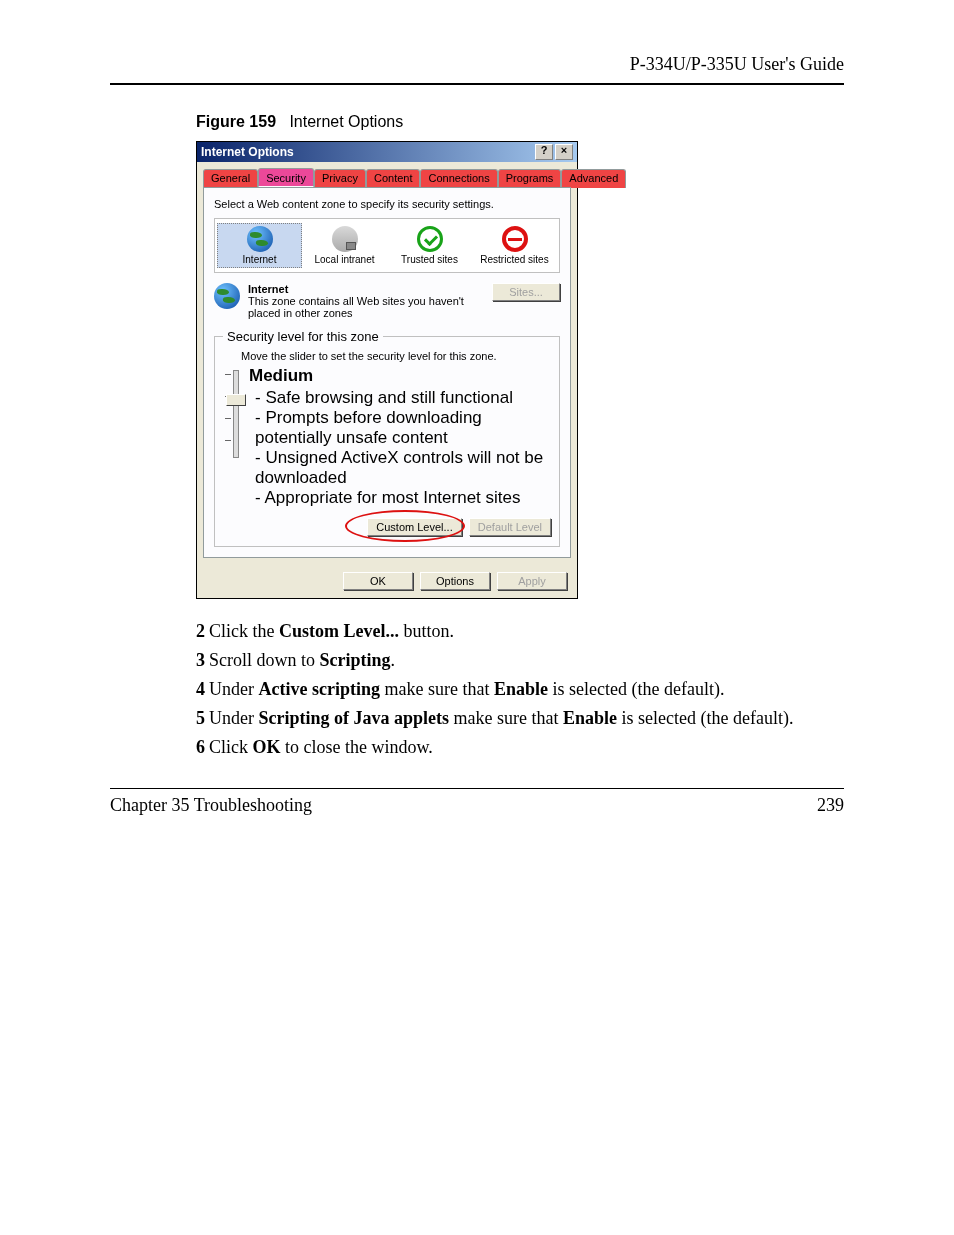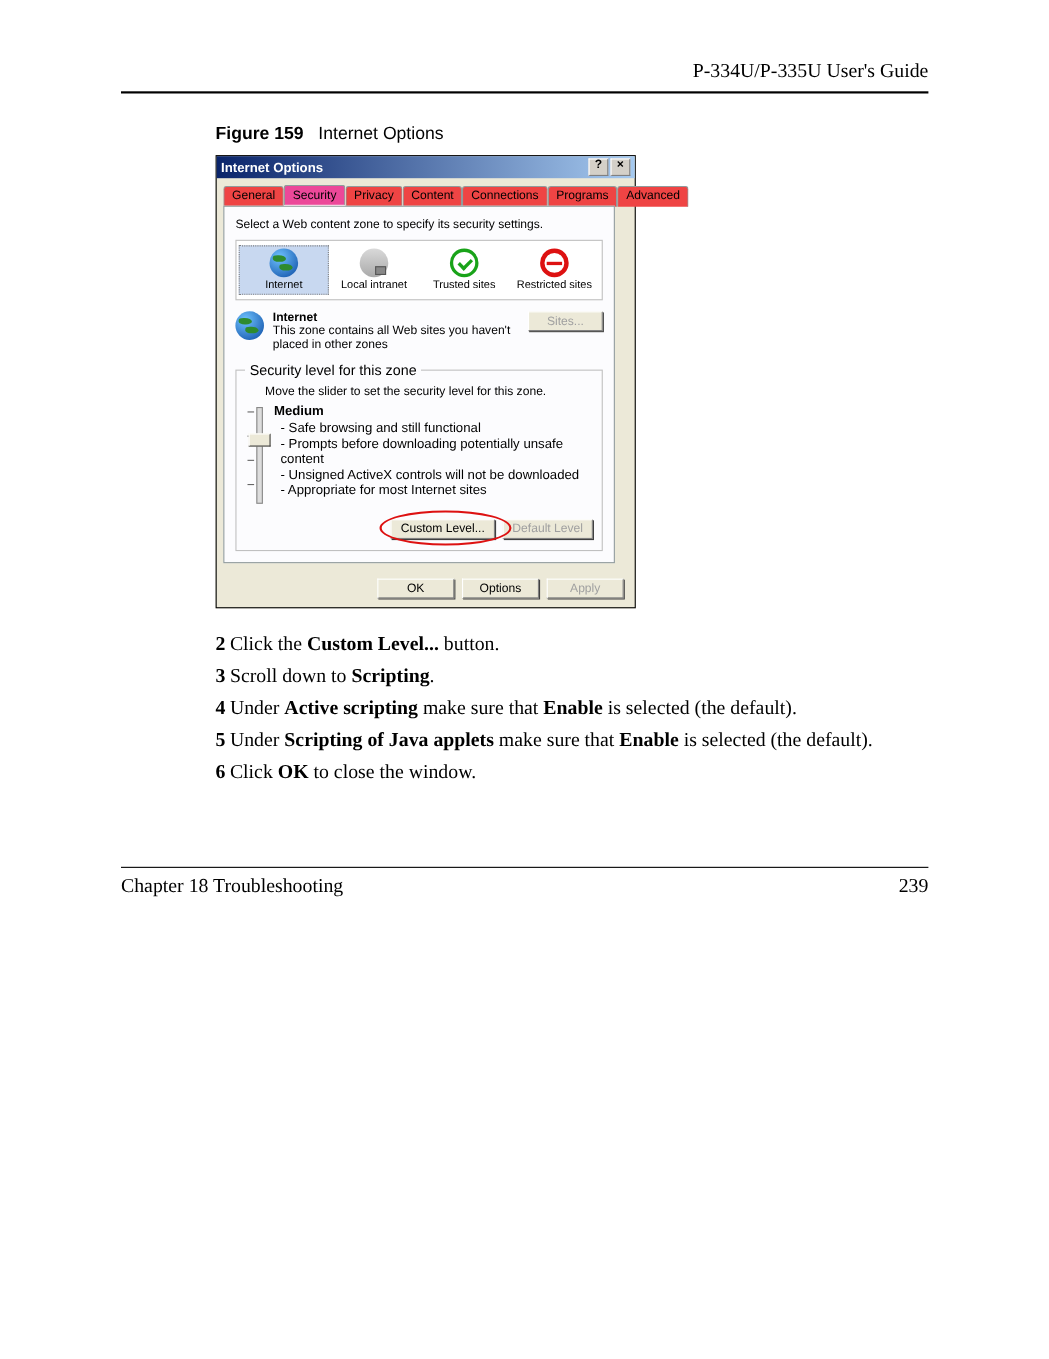--- a/index.html
+++ b/index.html
@@ -85,21 +85,21 @@
     top: 1px;
   }
   .tab.active {
     background: #ec4899;
     top: 0;
     padding-top: 3px;
     z-index: 2;
     border-bottom: 1px solid #fcfcfe;
   }
   .tab-panel {
-    margin: 0 18px 6px 6px;
+    margin: 0 6px 6px 6px;
     border: 1px solid #919b9c;
     background: #fcfcfe;
     padding: 10px;
     position: relative;
   }
   .zone-instr { margin-bottom: 8px; }
   .zones {
     display: flex;
     border: 1px solid #c0c0c0;
     padding: 4px 2px;
@@ -232,21 +232,21 @@
     position: absolute; left: 3px; top: 28px;
     width: 18px; height: 10px;
     background: #ece9d8;
     border: 1px solid #404040;
     border-top-color:#fff; border-left-color:#fff;
   }
   .slider-tick {
     position:absolute; left:2px;
     width:6px; height:1px; background:#666;
   }
-  .seclevel-text { flex: 1; font-size: 12px; }
+  .seclevel-text { flex: 1; font-size: 17px; }
   .seclevel-text .levelname { font-weight: bold; margin-bottom: 2px; }
   .seclevel-text ul { list-style:none; margin:0; padding:0 0 0 6px; }
   .seclevel-text li::before { content: "- "; }
   .seclevel-buttons {
     text-align: right;
     margin-top: 10px;
   }
   .seclevel-buttons .win-btn { margin-left: 4px; }
   .red-circle {
     position: absolute;
@@ -396,17 +396,17 @@
         <li><span class="num">3</span>Scroll down to <b>Scripting</b>.</li>
         <li><span class="num">4</span>Under <b>Active scripting</b> make sure that <b>Enable</b> is selected (the default).</li>
         <li><span class="num">5</span>Under <b>Scripting of Java applets</b> make sure that <b>Enable</b> is selected (the default).</li>
         <li><span class="num">6</span>Click <b>OK</b> to close the window.</li>
       </ol>
   </div>
 
   <div class="footer">
     <hr class="hr-bot">
     <div class="footer-row">
-      <span>Chapter 18 Troubleshooting</span>
+      <span>Chapter 35 Troubleshooting</span>
       <span>239</span>
     </div>
   </div>
 </div>
 
 </body></html>

